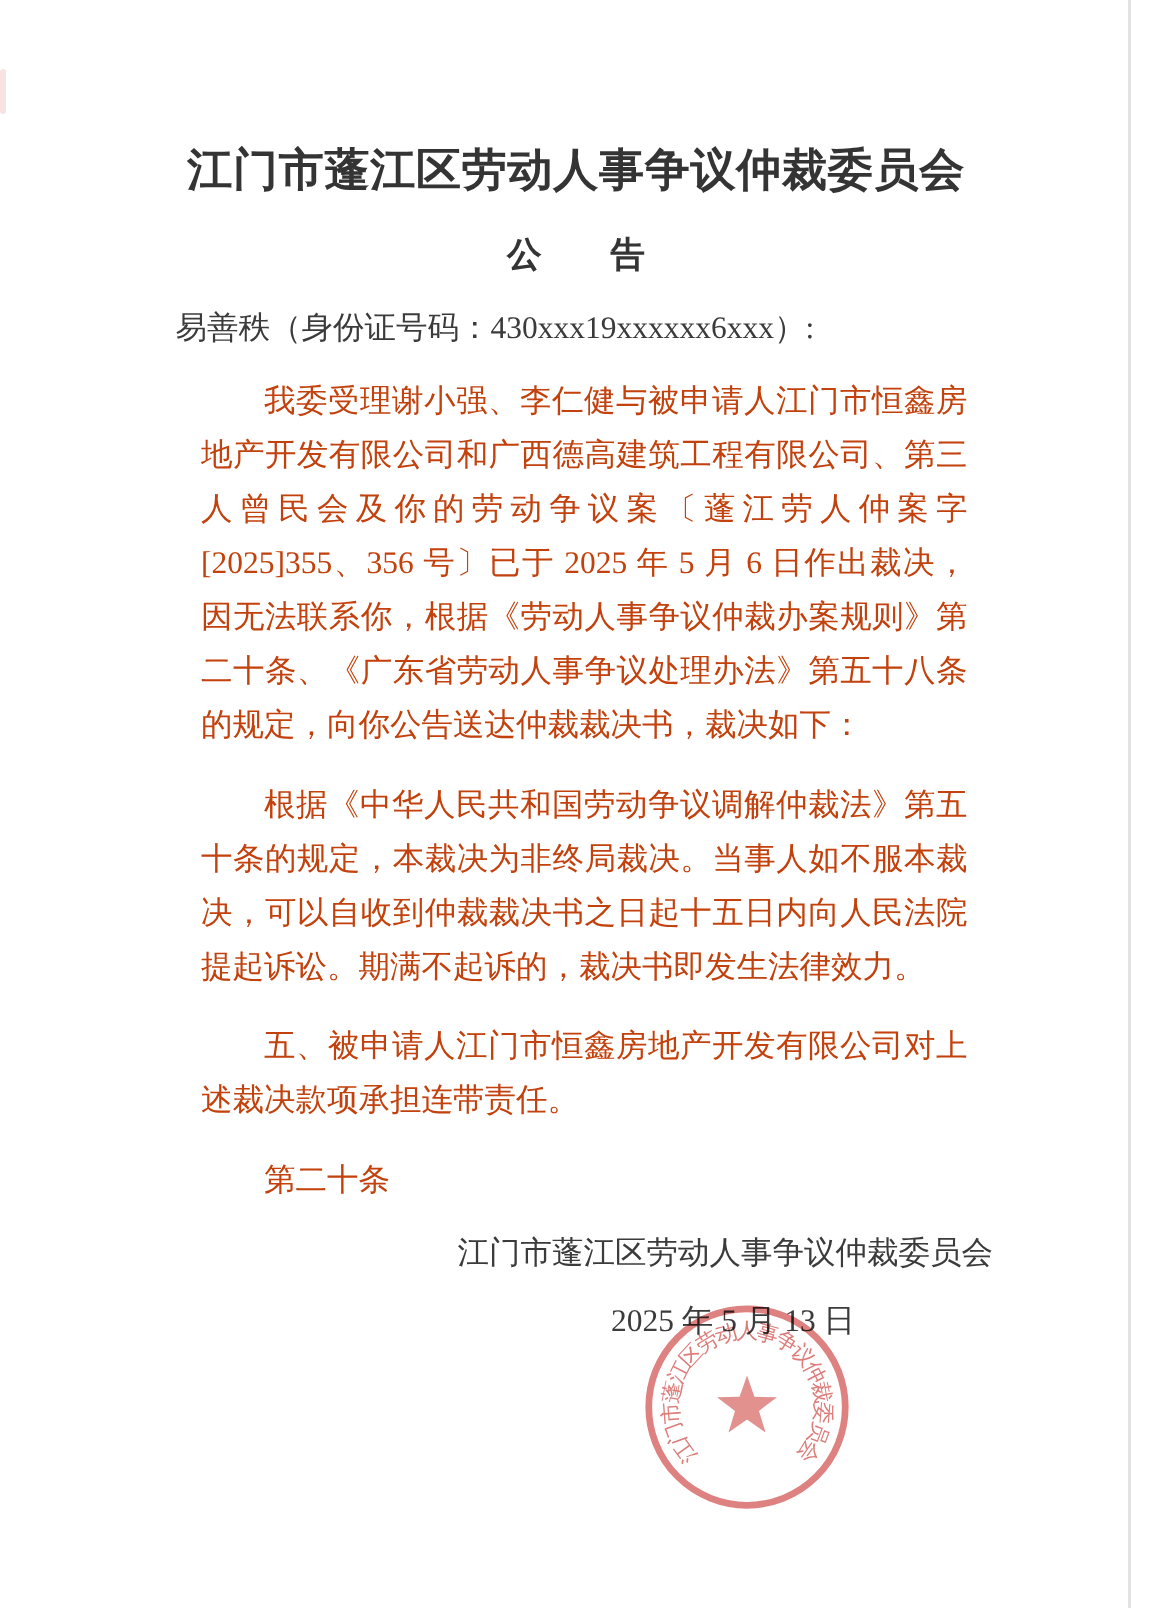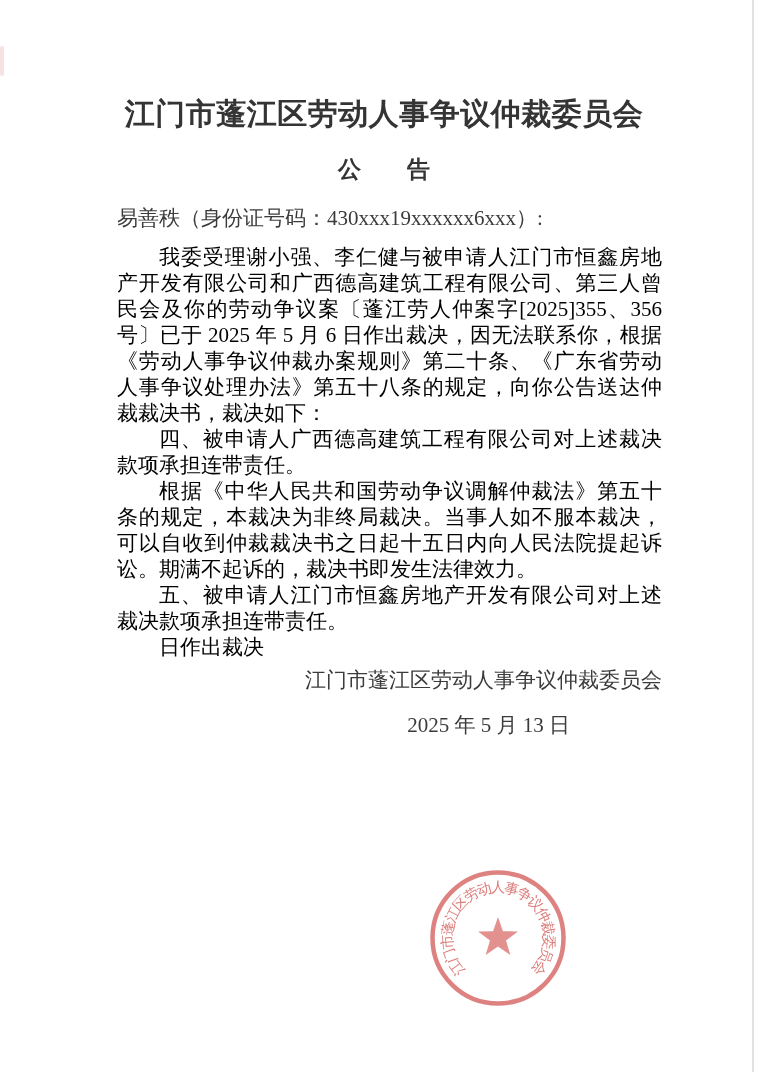--- a/index.html
+++ b/index.html
@@ -40,26 +40,26 @@
     width:545px;
     margin:0 0 0 117px;
   }
   .salutation{
     margin:14px 0 12px 0;
     font-size:21px;
     line-height:28.4px;
   }
   .body-block{margin-top:11px;}
   .para{
-    margin:0;
+    margin:17px;
     font-size:21px;
-    line-height:26px;
+    line-height:36px;
     text-align:justify;
     text-indent:2em;
-    color:#000000;
+    color:#c2410c;
   }
   .signature{
     margin-top:6px;
     font-size:21px;
     line-height:28.4px;
   }
   .signature .org{text-align:right;}
   .signature .date{text-align:right;padding-right:92px;margin-top:16px;}
   .seal{
     position:absolute;
@@ -81,24 +81,23 @@
 <div class="scan-smudge-left"></div>
 
 <h1 class="doc-title">江门市蓬江区劳动人事争议仲裁委员会</h1>
 <h2 class="notice-heading">公　　告</h2>
 
 <div class="content">
   <p class="salutation">易善秩（身份证号码：430xxx19xxxxxx6xxx）:</p>
 
   <div class="body-block">
     <p class="para">我委受理谢小强、李仁健与被申请人江门市恒鑫房地产开发有限公司和广西德高建筑工程有限公司、第三人曾民会及你的劳动争议案〔蓬江劳人仲案字[2025]355、356 号〕已于 2025 年 5 月 6 日作出裁决，因无法联系你，根据《劳动人事争议仲裁办案规则》第二十条、《广东省劳动人事争议处理办法》第五十八条的规定，向你公告送达仲裁裁决书，裁决如下：</p>
-    <p class="para">四、被申请人广西德高建筑工程有限公司对上述裁决款项承担连带责任。</p>
     <p class="para">根据《中华人民共和国劳动争议调解仲裁法》第五十条的规定，本裁决为非终局裁决。当事人如不服本裁决，可以自收到仲裁裁决书之日起十五日内向人民法院提起诉讼。期满不起诉的，裁决书即发生法律效力。</p>
     <p class="para">五、被申请人江门市恒鑫房地产开发有限公司对上述裁决款项承担连带责任。</p>
-    <p class="para">日作出裁决</p>
+    <p class="para">第二十条</p>
   </div>
 
   <div class="signature">
     <div class="org">江门市蓬江区劳动人事争议仲裁委员会</div>
     <div class="date">2025 年 5 月 13 日</div>
   </div>
 </div>
 
 <svg class="seal" viewBox="-70 -70 140 140" aria-hidden="true">
   <circle cx="0" cy="0" r="65.5" fill="none" stroke="#d0504d" stroke-width="4.5" opacity="0.82"></circle>

